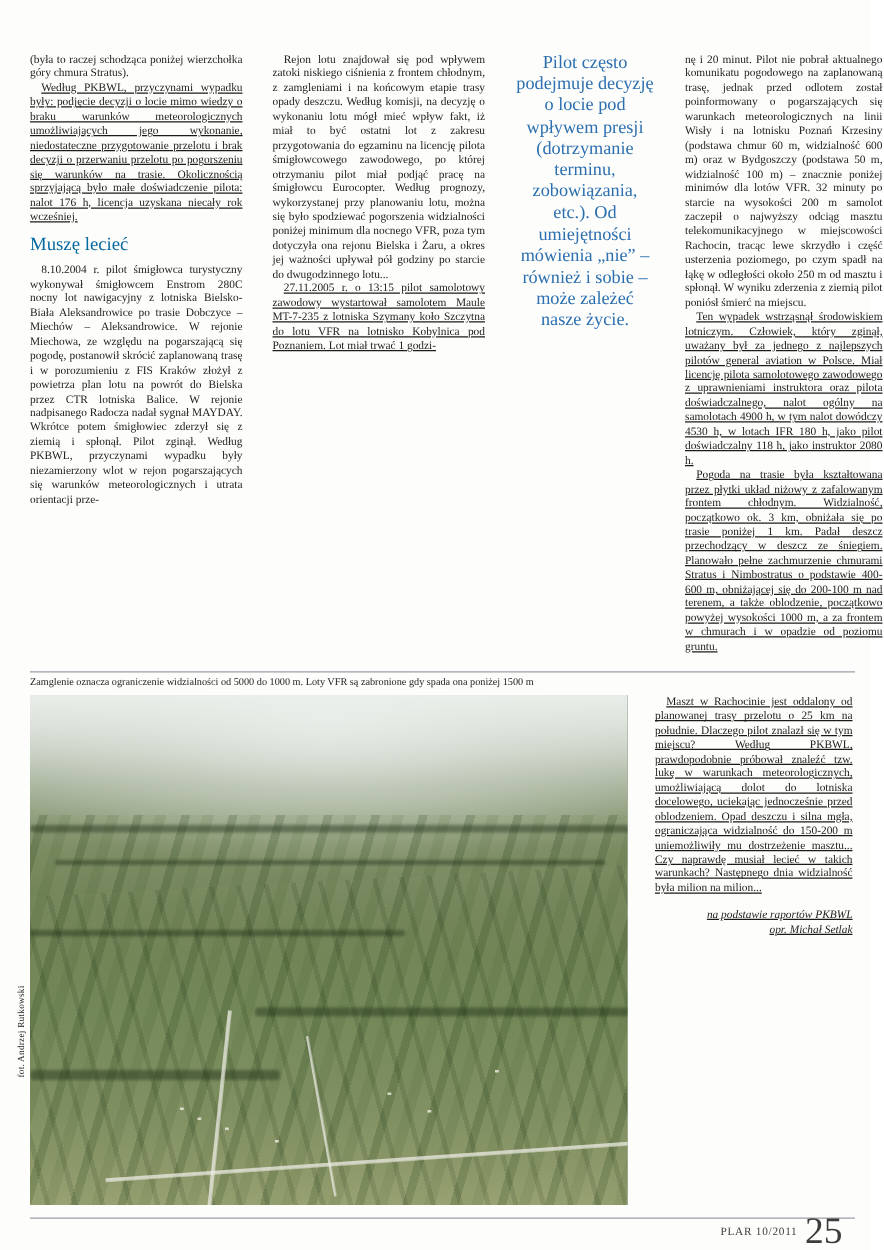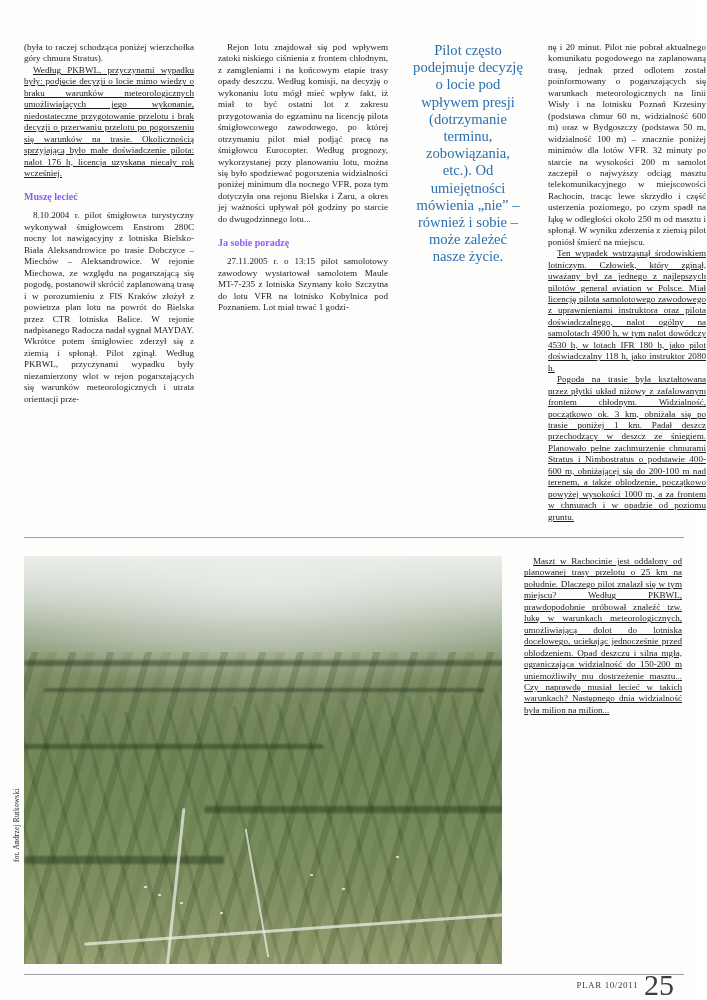--- a/index.html
+++ b/index.html
@@ -48,23 +48,23 @@
     text-align: justify;
     text-indent: 9px;
     hyphens: auto;
     color: #1c1c1c;
   }
   p.body.noind { text-indent: 0; }
   p.body + p.body { margin-top: 0px; text-decoration: underline; }
 
   h2.section {
     font-family: "Liberation Serif", serif;
-    color: #8b5cf6;
-    font-size: 10px;
-    font-weight: bold;
+    color: #0369a1;
+    font-size: 15px;
+    font-weight: normal;
     margin: 9px 0 5px 0;
     line-height: 17px;
   }
 
   
   .pullquote {
     font-family: "Liberation Serif", serif;
     color: #2b6fb0;
     font-size: 14.6px;
     line-height: 17.2px;
@@ -239,36 +239,36 @@
 
     <div class="col c1">
       <p class="body noind">(była to raczej schodząca poniżej wierzchołka góry chmura Stratus).</p>
       <p class="body">Według PKBWL, przyczynami wypadku były: podjęcie decyzji o locie mimo wiedzy o braku warunków meteorologicznych umożliwiających jego wykonanie, niedostateczne przygotowanie przelotu i brak decyzji o przerwaniu przelotu po pogorszeniu się warunków na trasie. Okolicznością sprzyjającą było małe doświadczenie pilota: nalot 176 h, licencja uzyskana niecały rok wcześniej.</p>
       <h2 class="section">Muszę lecieć</h2>
       <p class="body">8.10.2004 r. pilot śmigłowca turystyczny wykonywał śmigłowcem Enstrom 280C nocny lot nawigacyjny z lotniska Bielsko-Biała Aleksandrowice po trasie Dobczyce – Miechów – Aleksandrowice. W rejonie Miechowa, ze względu na pogarszającą się pogodę, postanowił skrócić zaplanowaną trasę i w porozumieniu z FIS Kraków złożył z powietrza plan lotu na powrót do Bielska przez CTR lotniska Balice. W rejonie nadpisanego Radocza nadał sygnał MAYDAY. Wkrótce potem śmigłowiec zderzył się z ziemią i spłonął. Pilot zginął. Według PKBWL, przyczynami wypadku były niezamierzony wlot w rejon pogarszających się warunków meteorologicznych i utrata orientacji prze-</p>
     </div>
 
     <div class="col c2">
       <p class="body">Rejon lotu znajdował się pod wpływem zatoki niskiego ciśnienia z frontem chłodnym, z zamgleniami i na końcowym etapie trasy opady deszczu. Według komisji, na decyzję o wykonaniu lotu mógł mieć wpływ fakt, iż miał to być ostatni lot z zakresu przygotowania do egzaminu na licencję pilota śmigłowcowego zawodowego, po której otrzymaniu pilot miał podjąć pracę na śmigłowcu Eurocopter. Według prognozy, wykorzystanej przy planowaniu lotu, można się było spodziewać pogorszenia widzialności poniżej minimum dla nocnego VFR, poza tym dotyczyła ona rejonu Bielska i Żaru, a okres jej ważności upływał pół godziny po starcie do dwugodzinnego lotu...</p>
-      <h2 class="section">Ja sobie poradzę</h2>
       <p class="body">27.11.2005 r. o 13:15 pilot samolotowy zawodowy wystartował samolotem Maule MT-7-235 z lotniska Szymany koło Szczytna do lotu VFR na lotnisko Kobylnica pod Poznaniem. Lot miał trwać 1 godzi-</p>
     </div>
 
     <div class="col c3">
       <p class="pullquote">Pilot często podejmuje decyzję o locie pod wpływem presji (dotrzymanie terminu, zobowiązania, etc.). Od umiejętności mówienia „nie” – również i sobie – może zależeć nasze życie.</p>
     </div>
 
     <div class="col c4">
       <p class="body noind">nę i 20 minut. Pilot nie pobrał aktualnego komunikatu pogodowego na zaplanowaną trasę, jednak przed odlotem został poinformowany o pogarszających się warunkach meteorologicznych na linii Wisły i na lotnisku Poznań Krzesiny (podstawa chmur 60 m, widzialność 600 m) oraz w Bydgoszczy (podstawa 50 m, widzialność 100 m) – znacznie poniżej minimów dla lotów VFR. 32 minuty po starcie na wysokości 200 m samolot zaczepił o najwyższy odciąg masztu telekomunikacyjnego w miejscowości Rachocin, tracąc lewe skrzydło i część usterzenia poziomego, po czym spadł na łąkę w odległości około 250 m od masztu i spłonął. W wyniku zderzenia z ziemią pilot poniósł śmierć na miejscu.</p>
       <p class="body">Ten wypadek wstrząsnął środowiskiem lotniczym. Człowiek, który zginął, uważany był za jednego z najlepszych pilotów general aviation w Polsce. Miał licencję pilota samolotowego zawodowego z uprawnieniami instruktora oraz pilota doświadczalnego, nalot ogólny na samolotach 4900 h, w tym nalot dowódczy 4530 h, w lotach IFR 180 h, jako pilot doświadczalny 118 h, jako instruktor 2080 h.</p>
       <p class="body">Pogoda na trasie była kształtowana przez płytki układ niżowy z zafalowanym frontem chłodnym. Widzialność, początkowo ok. 3 km, obniżała się po trasie poniżej 1 km. Padał deszcz przechodzący w deszcz ze śniegiem. Planowało pełne zachmurzenie chmurami Stratus i Nimbostratus o podstawie 400-600 m, obniżającej się do 200-100 m nad terenem, a także oblodzenie, początkowo powyżej wysokości 1000 m, a za frontem w chmurach i w opadzie od poziomu gruntu.</p>
     </div>
   </div>
 
   <div class="caption-rule"></div>
+  <div class="caption">Zamglenie oznacza ograniczenie widzialności od 5000 do 1000 m. Loty VFR są zabronione gdy spada ona poniżej 1500 m</div>
 
   <div class="photo-wrap">
     <div class="photo">
       <div class="haze"></div>
       <div class="fields"></div>
       <div class="fields2"></div>
 
       <div class="treeline" style="left:0; top:104px; width:480px;"></div>
       <div class="treeline" style="left:20px; top:132px; width:440px; height:4px;"></div>
       <div class="treeline" style="left:0; top:188px; width:300px; height:5px;"></div>
@@ -285,19 +285,23 @@
       <div class="village" style="left:196px; top:356px;"></div>
       <div class="village" style="left:286px; top:318px;"></div>
       <div class="village" style="left:318px; top:332px;"></div>
       <div class="village" style="left:372px; top:300px;"></div>
     </div>
   </div>
   <div class="photo-credit">fot. Andrzej Rutkowski</div>
 
   <div class="col-right">
     <p class="body">Maszt w Rachocinie jest oddalony od planowanej trasy przelotu o 25 km na południe. Dlaczego pilot znalazł się w tym miejscu? Według PKBWL, prawdopodobnie próbował znaleźć tzw. lukę w warunkach meteorologicznych, umożliwiającą dolot do lotniska docelowego, uciekając jednocześnie przed oblodzeniem. Opad deszczu i silna mgła, ograniczająca widzialność do 150-200 m uniemożliwiły mu dostrzeżenie masztu... Czy naprawdę musiał lecieć w takich warunkach? Następnego dnia widzialność była milion na milion...</p>
+    <div class="signature">
+      <div>na podstawie raportów PKBWL</div>
+      <div>opr. Michał Setlak</div>
+    </div>
   </div>
 
   <div class="footer-rule"></div>
   <div class="footer-mag">PLAR 10/2011</div>
   <div class="folio">25</div>
 
 </div>
 
 </body></html>

